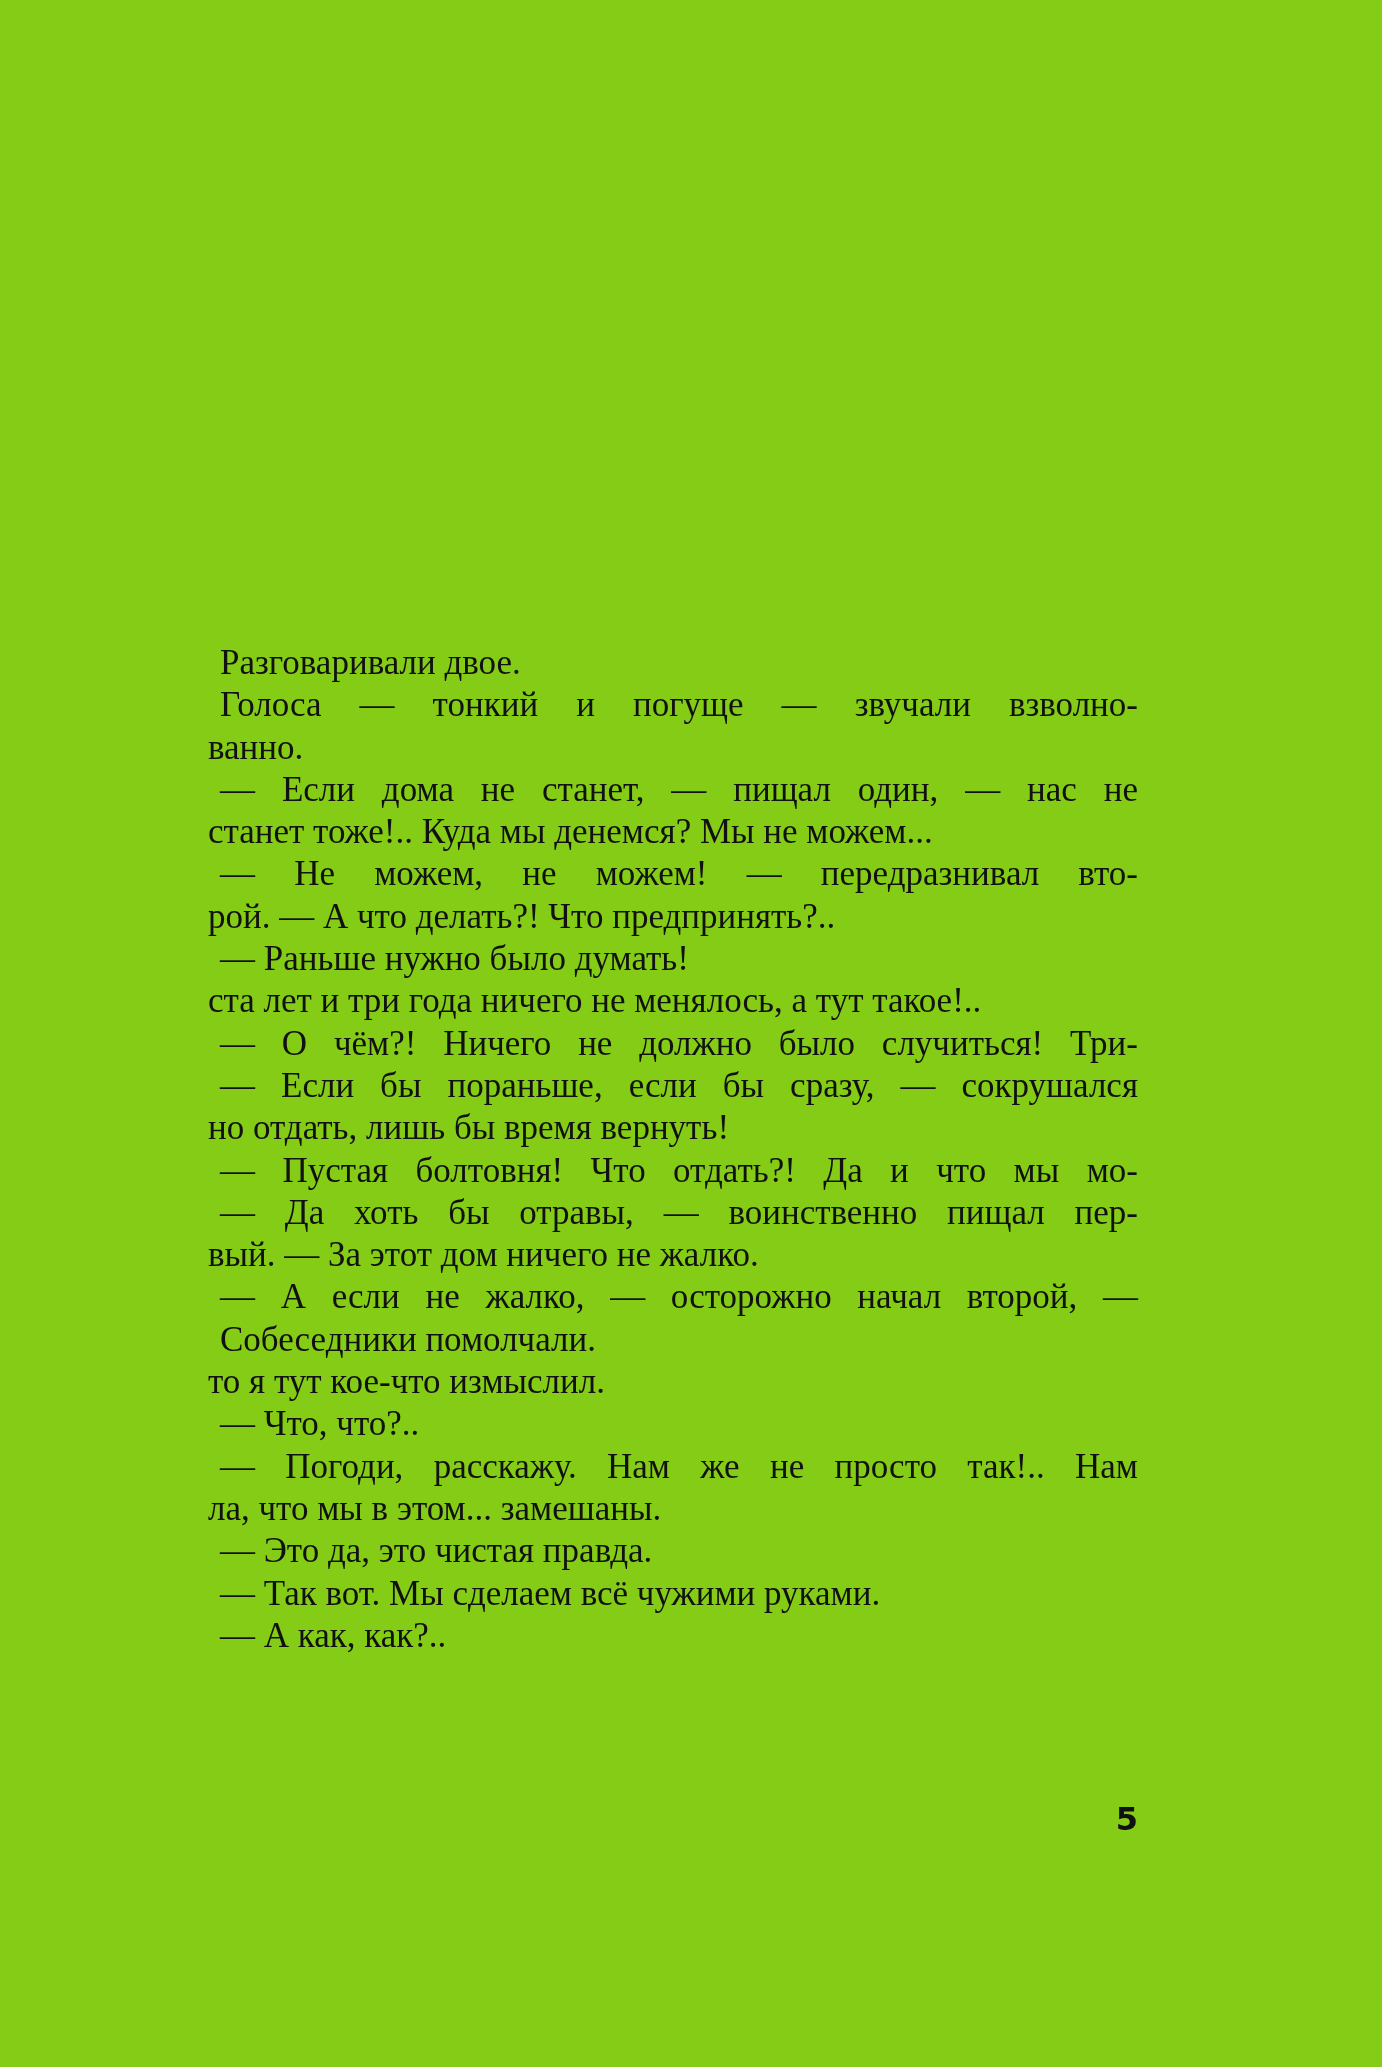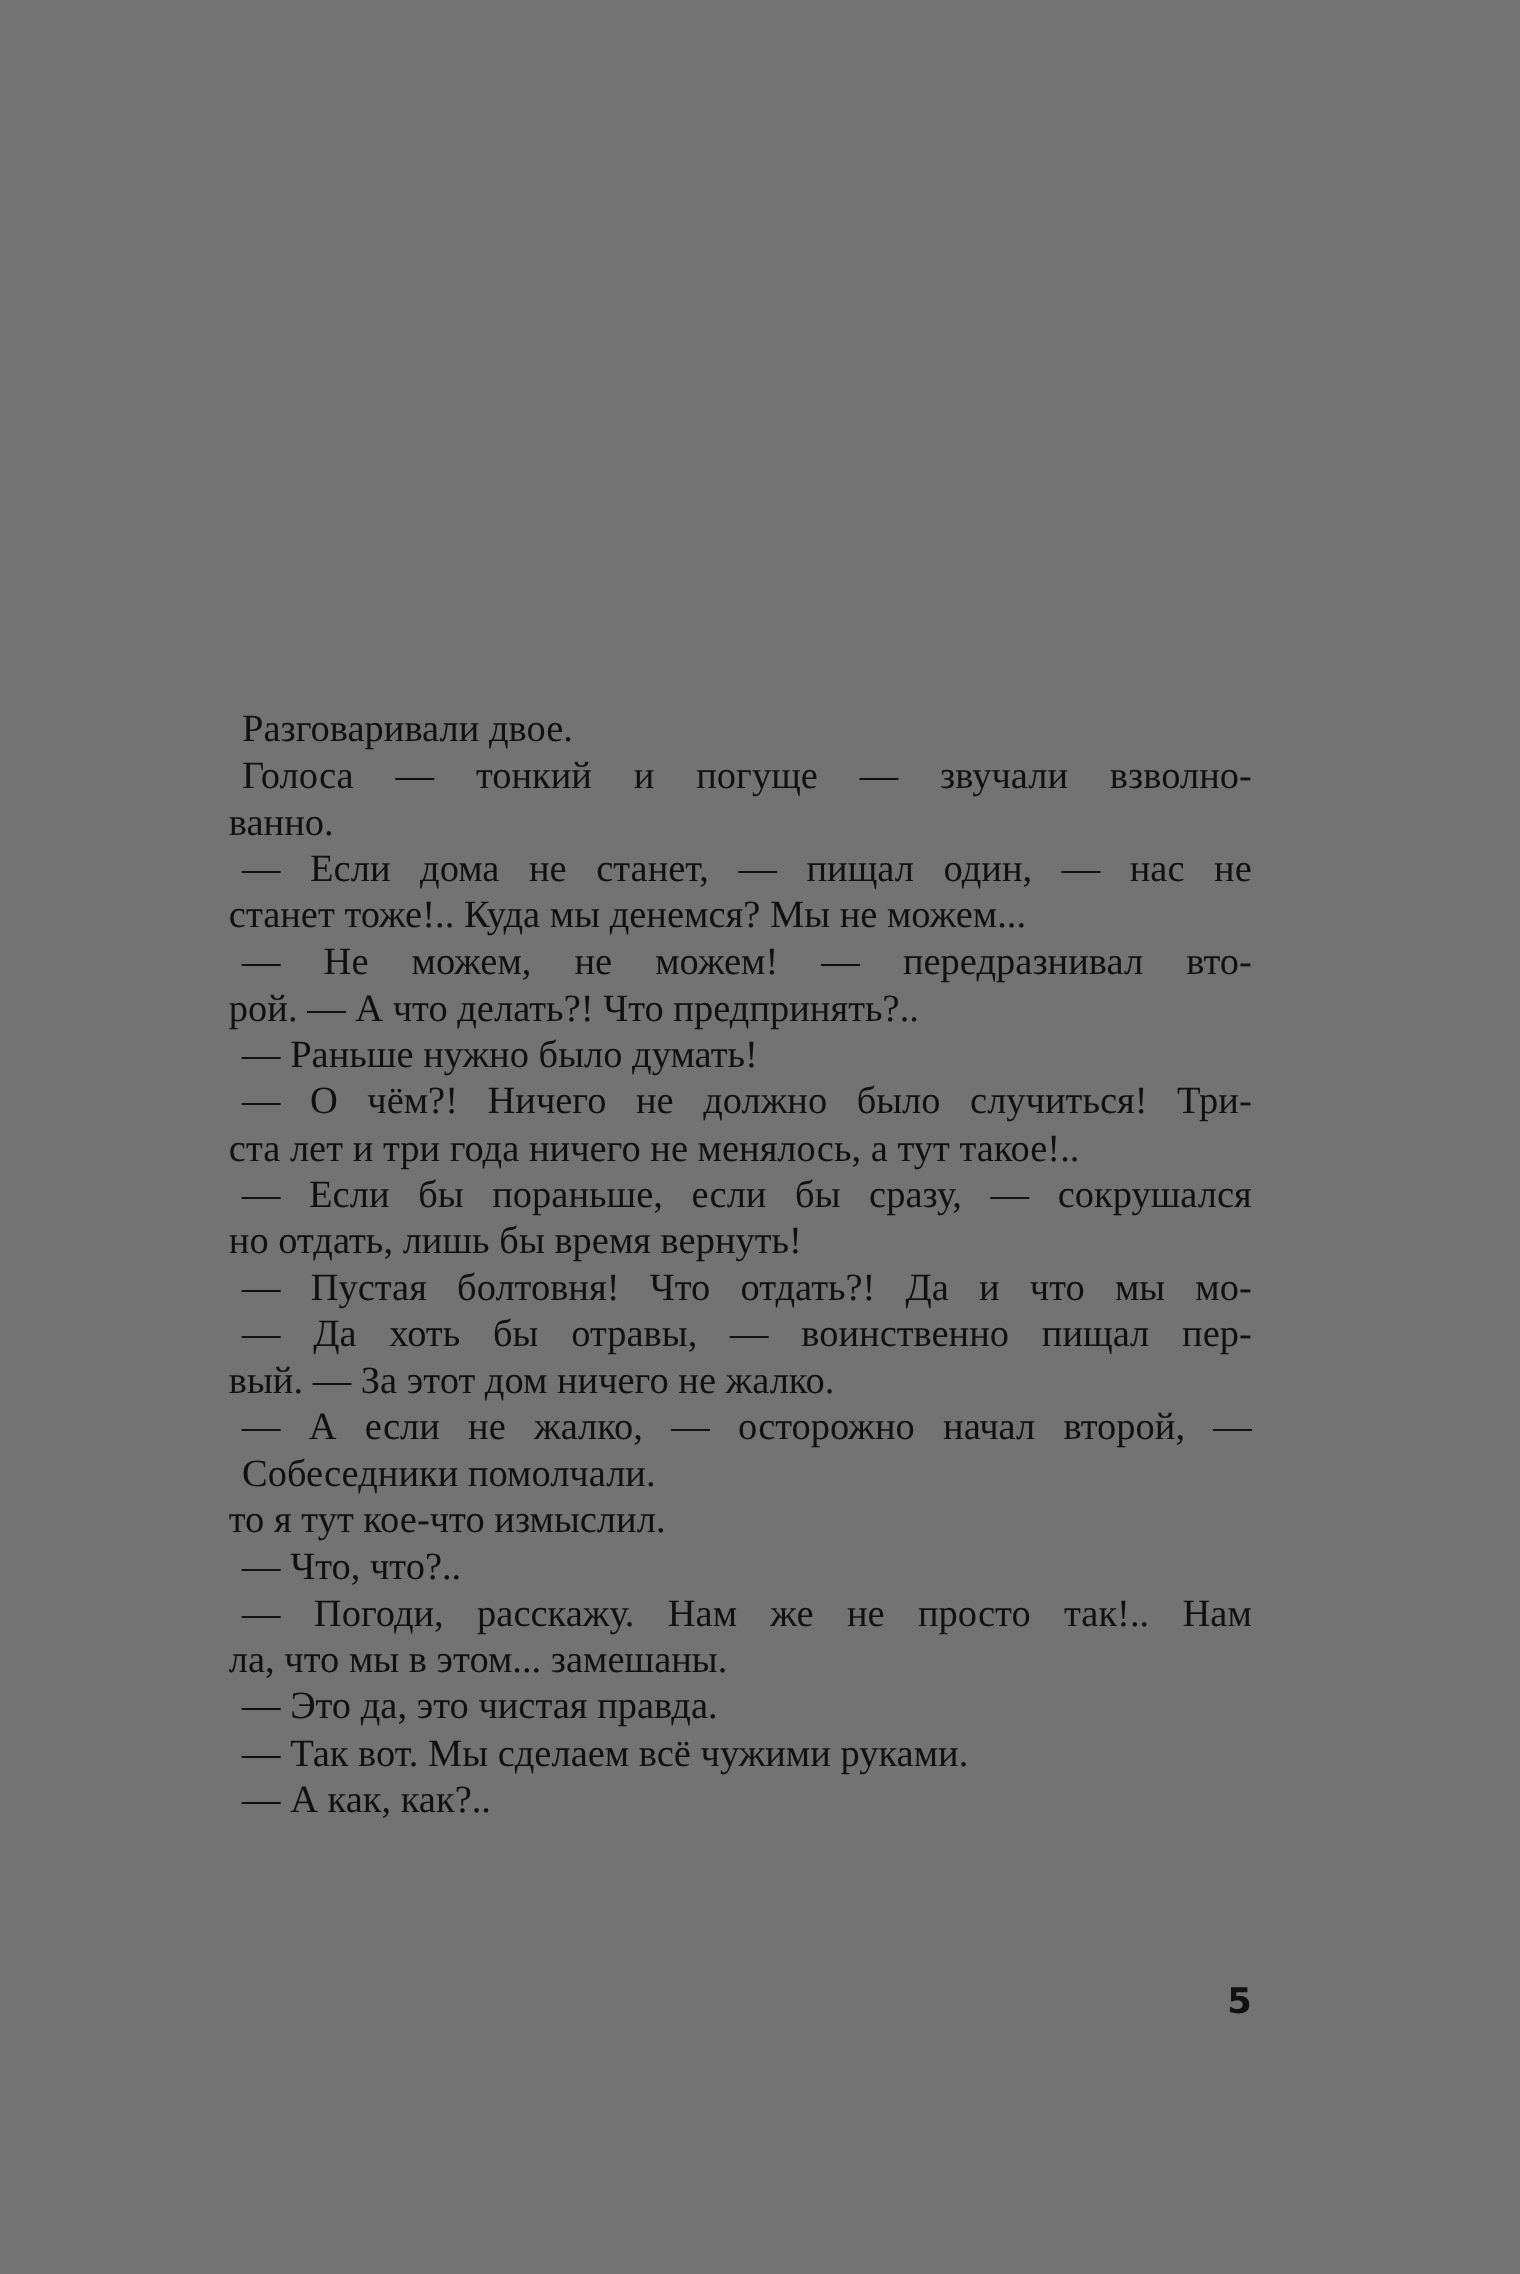--- a/index.html
+++ b/index.html
@@ -11,21 +11,21 @@
       width: 1382px;
       height: 2067px;
       position: relative;
       overflow: hidden;
     }
     .page {
       position: absolute;
       left: 0; top: 0;
       width: 1382px;
       height: 2067px;
-      background: #737373;
+      background: #84cc16;
     }
     .text-block {
       position: absolute;
       left: 208px;
       top: 642px;
       width: 930px;
       font-family: "Liberation Serif", "DejaVu Serif", serif;
       font-size: 35px;
       color: #111111;
       line-height: 42.3px;
@@ -62,22 +62,22 @@
 <div class="page">
   <div class="text-block">
     <span class="line indent last">Разговаривали двое.</span>
     <span class="line indent">Голоса — тонкий и погуще — звучали взволно-</span>
     <span class="line last">ванно.</span>
     <span class="line indent">— Если дома не станет, — пищал один, — нас не</span>
     <span class="line last">станет тоже!.. Куда мы денемся? Мы не можем...</span>
     <span class="line indent">— Не можем, не можем! — передразнивал вто-</span>
     <span class="line last">рой. — А что делать?! Что предпринять?..</span>
     <span class="line indent last">— Раньше нужно было думать!</span>
+    <span class="line last">ста лет и три года ничего не менялось, а тут такое!..</span>
     <span class="line indent">— О чём?! Ничего не должно было случиться! Три-</span>
-    <span class="line last">ста лет и три года ничего не менялось, а тут такое!..</span>
     <span class="line indent">— Если бы пораньше, если бы сразу, — сокрушался</span>
     <span class="line last">но отдать, лишь бы время вернуть!</span>
     <span class="line indent">— Пустая болтовня! Что отдать?! Да и что мы мо-</span>
     <span class="line indent">— Да хоть бы отравы, — воинственно пищал пер-</span>
     <span class="line last">вый. — За этот дом ничего не жалко.</span>
     <span class="line indent">— А если не жалко, — осторожно начал второй, —</span>
     <span class="line indent last">Собеседники помолчали.</span>
     <span class="line last">то я тут кое-что измыслил.</span>
     <span class="line indent last">— Что, что?..</span>
     <span class="line indent">— Погоди, расскажу. Нам же не просто так!.. Нам</span>

